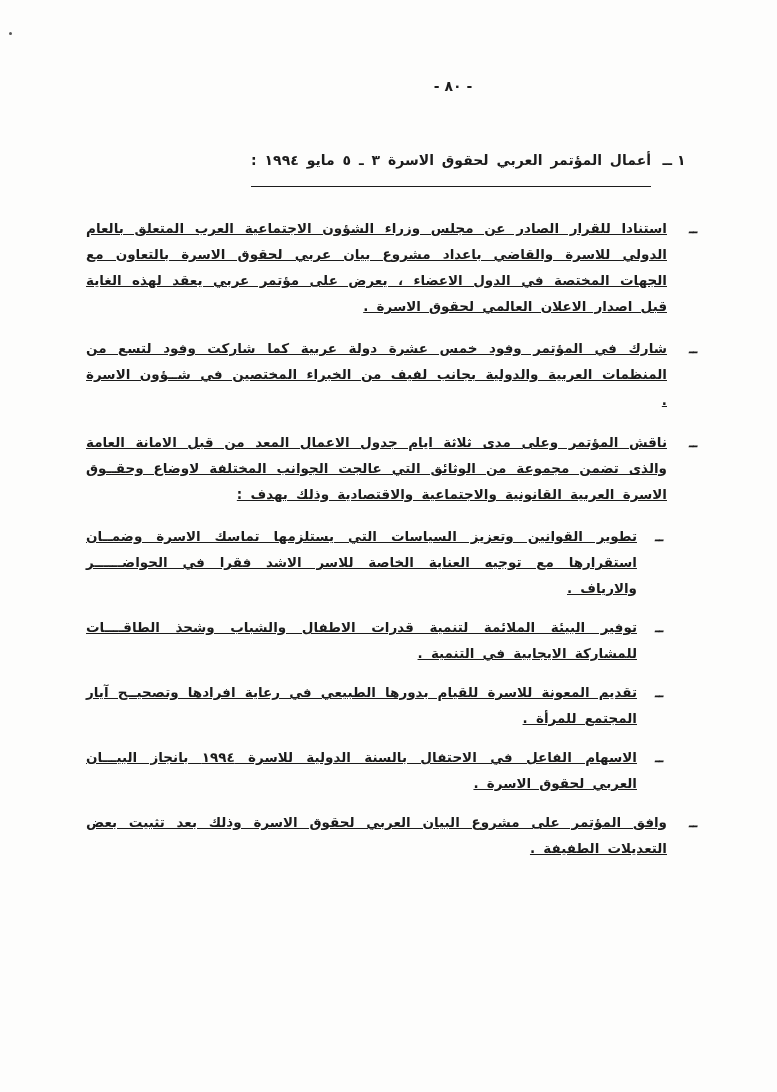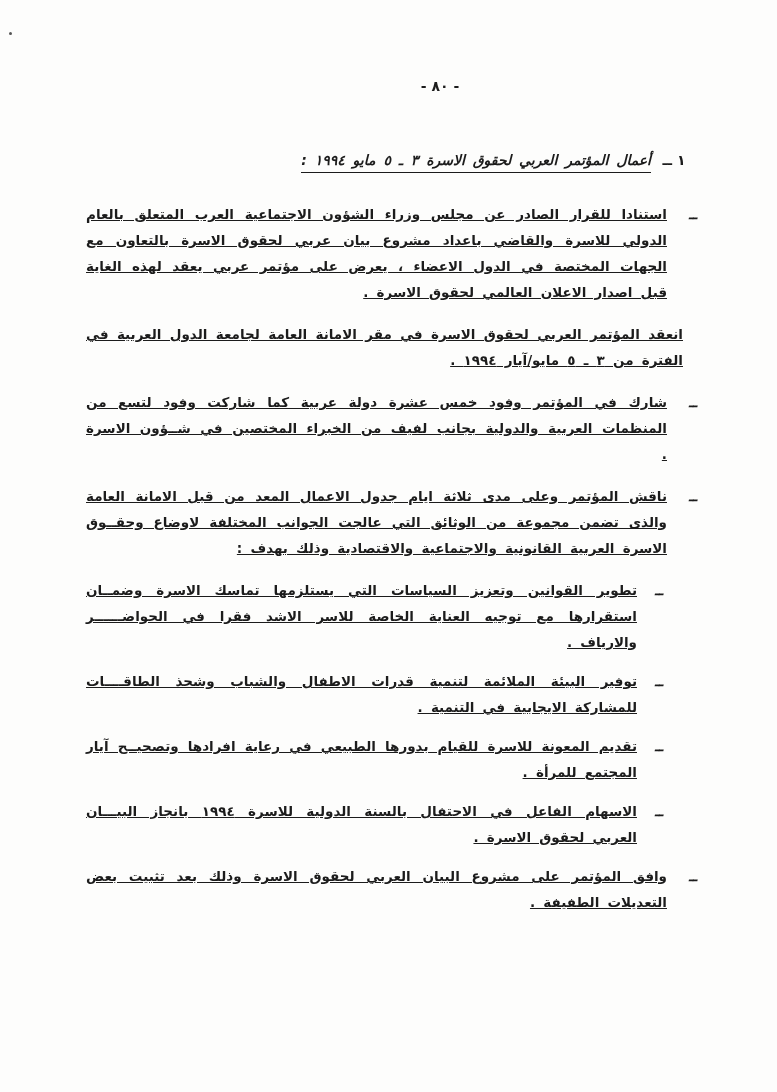--- a/index.html
+++ b/index.html
@@ -22,21 +22,21 @@
     top:32px;
     left:9px;
     width:3px;
     height:3px;
     background:#555;
     border-radius:50%;
   }
   .page-number{
     position:absolute;
     top:78px;
-    left:385px;
+    left:398px;
     width:110px;
     text-align:center;
     font-size:14px;
     font-weight:bold;
     letter-spacing:2px;
     direction:rtl;
   }
   .content{
     position:absolute;
     top:152px;
@@ -52,23 +52,22 @@
     font-weight:bold;
     margin-bottom:28px;
   }
   .heading-number{
     width:46px;
     flex:0 0 auto;
     text-align:center;
   }
   .heading-title{
     border-bottom:1.6px solid #1c1c1c;
-    padding-bottom:4px;
+    padding-bottom:18px;
     word-spacing:3px;
-    font-style:italic;
   }
   .block{
     display:flex;
     flex-direction:row;
     align-items:flex-start;
     font-size:13.5px;
     font-weight:bold;
     line-height:26px;
     margin-bottom:16px;
   }
@@ -106,24 +105,20 @@
     <div class="heading">
       <span class="heading-number">١ ــ</span>
       <span class="heading-title">أعمال المؤتمر العربي لحقوق الاسرة ٣ ـ ٥ مايو ١٩٩٤ :</span>
     </div>
 
     <div class="block level0">
       <span class="bullet">ــ</span>
       <div class="ptext">استنادا للقرار الصادر عن مجلس وزراء الشؤون الاجتماعية العرب المتعلق بالعام الدولي للاسرة والقاضي باعداد مشروع بيان عربي لحقوق الاسرة بالتعاون مع الجهات المختصة في الدول الاعضاء ، يعرض على مؤتمر عربي يعقد لهذه الغاية قبل اصدار الاعلان العالمي لحقوق الاسرة .</div>
     </div>
 
-    <div class="block level0 no-bullet">
-      <span class="bullet"></span>
-      <div class="ptext">انعقد المؤتمر العربي لحقوق الاسرة في مقر الامانة العامة لجامعة الدول العربية في الفترة من ٣ ـ ٥ مايو/آيار ١٩٩٤ .</div>
-    </div>
 
     <div class="block level0">
       <span class="bullet">ــ</span>
       <div class="ptext">شارك في المؤتمر وفود خمس عشرة دولة عربية كما شاركت وفود لتسع من المنظمات العربية والدولية بجانب لفيف من الخبراء المختصين في شــؤون الاسرة .</div>
     </div>
 
     <div class="block level0">
       <span class="bullet">ــ</span>
       <div class="ptext">ناقش المؤتمر وعلى مدى ثلاثة ايام جدول الاعمال المعد من قبل الامانة العامة والذى تضمن مجموعة من الوثائق التي عالجت الجوانب المختلفة لاوضاع وحقــوق الاسرة العربية القانونية والاجتماعية والاقتصادية وذلك بهدف :</div>
     </div>

